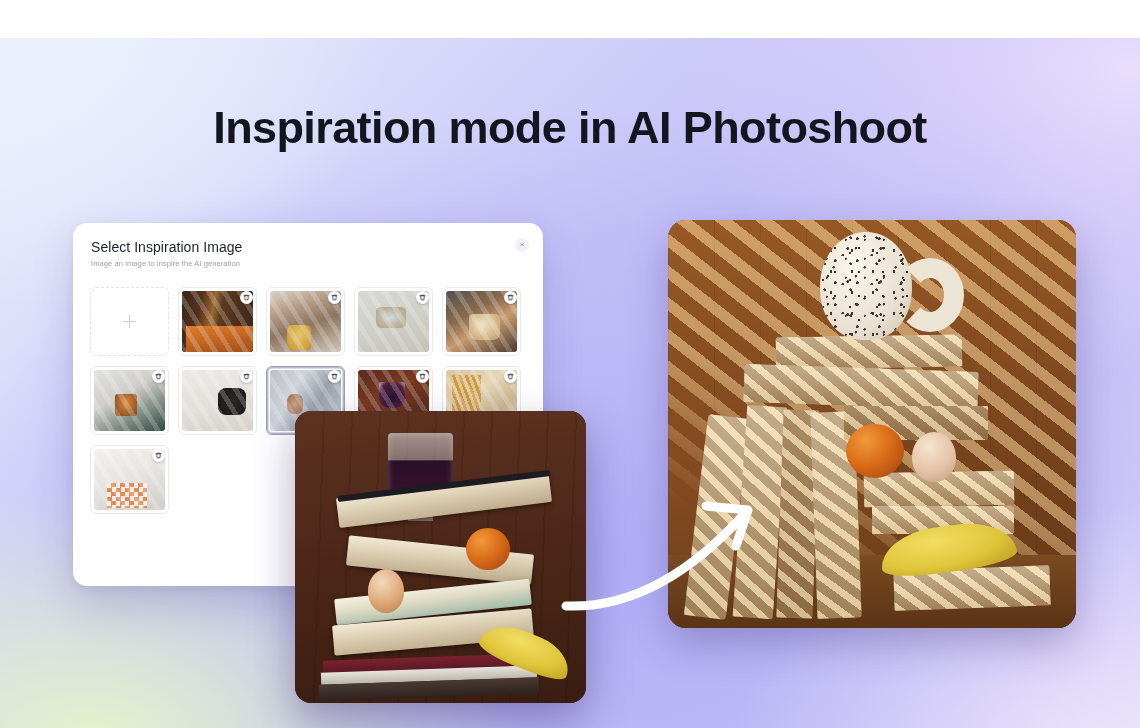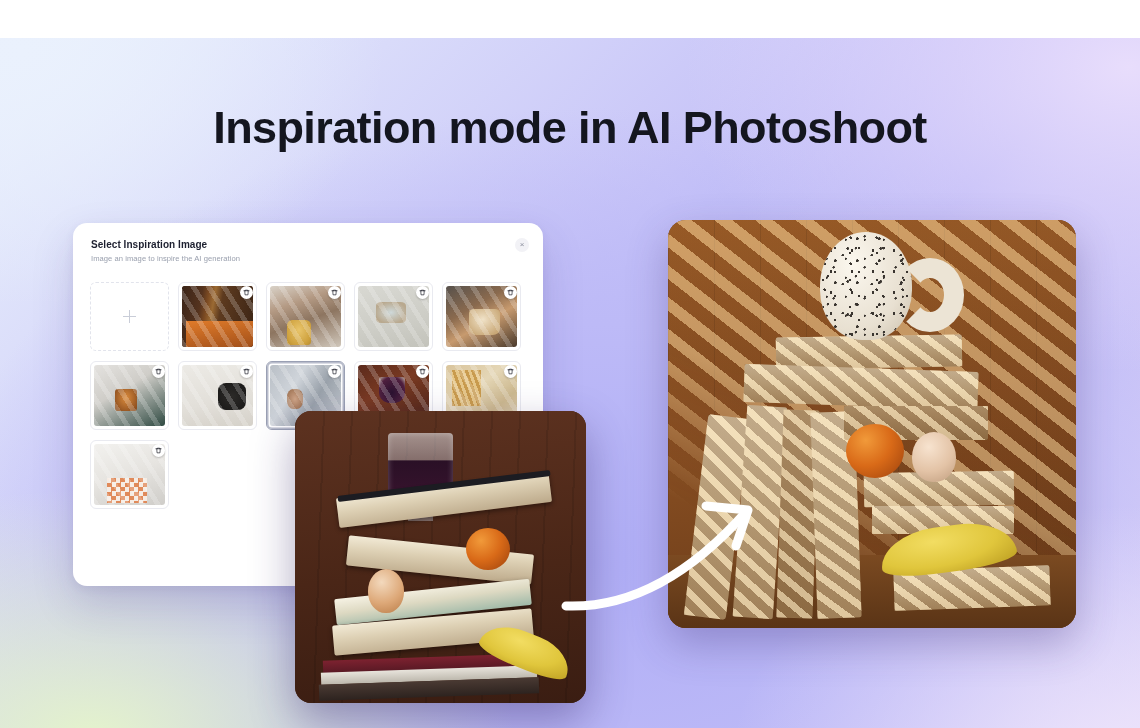--- a/index.html
+++ b/index.html
@@ -45,21 +45,21 @@
     left: 73px;
     top: 185px;
     width: 470px;
     height: 363px;
     background: #ffffff;
     border-radius: 14px;
     box-shadow: 0 18px 42px rgba(60,50,120,0.18), 0 3px 10px rgba(60,50,120,0.08);
     overflow: hidden;
   }
   .dlg-head { padding: 16px 18px 0 18px; position: relative; }
-  .dlg-title { font-size: 10px; font-weight: bold; color: #1d2030; letter-spacing: 0.05px; }
+  .dlg-title { font-size: 14px; font-weight: normal; color: #1d2030; letter-spacing: 0.05px; }
   .dlg-sub   { font-size: 7.6px; color: #9aa0ae; margin-top: 4px; letter-spacing: 0.05px; }
   #close-btn {
     position: absolute; right: 14px; top: 15px;
     width: 14px; height: 14px; border-radius: 50%;
     background: #f2f2f6; border: none; cursor: pointer;
     display: flex; align-items: center; justify-content: center;
     color: #8b8f9d; font-size: 8px; line-height: 1;
   }
 
   

